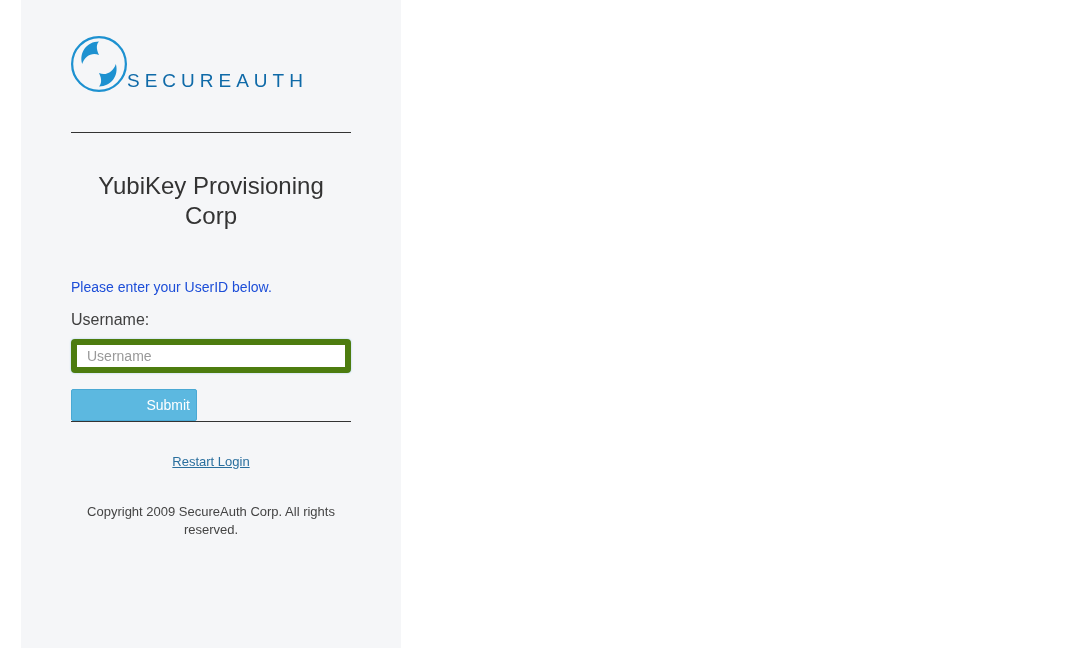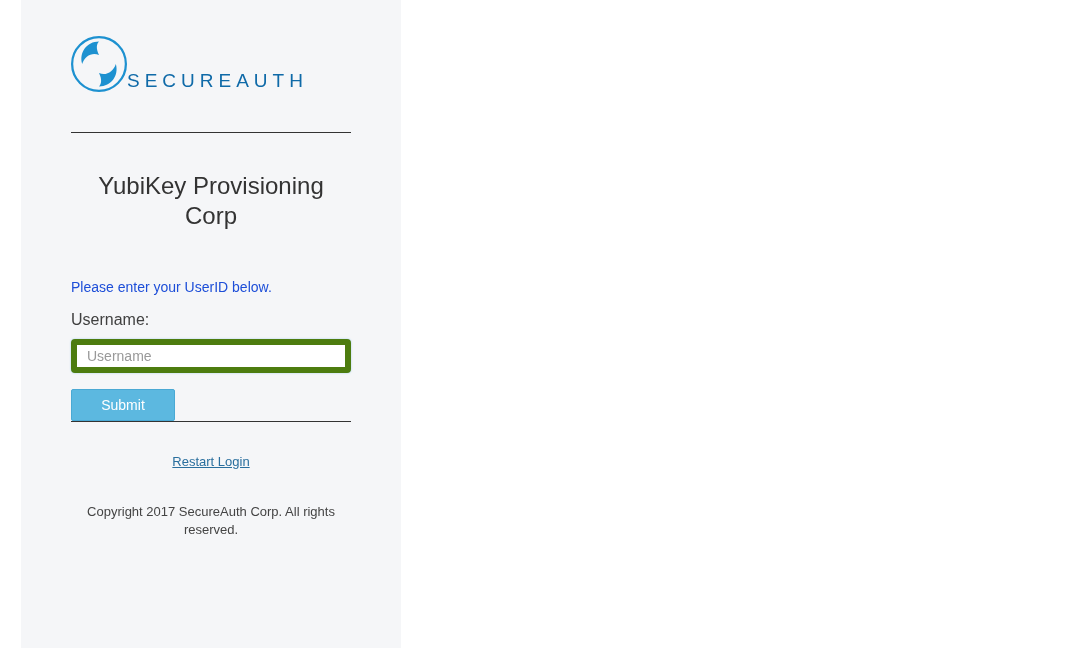--- a/index.html
+++ b/index.html
@@ -74,28 +74,29 @@
     color: #555;
     background: #fff;
     border: 6px solid #4d7c0f;
     border-radius: 4px;
     outline: none;
     box-shadow: 0 0 2px rgba(95,182,230,0.6);
   }
   .text-input::placeholder { color: #999; }
   .submit-btn {
     margin-top: 16px;
-    width: 104px;
+    width: 126px;
     height: 32px;
     background: #5cb8e0;
     color: #fff;
     font-size: 14px;
     border: 1px solid #4aa9d4;
     border-radius: 2px;
     cursor: pointer;
+    text-align: right;
   }
   .bottom-rule {
     margin-top: 70px;
   }
   .restart-link {
     display: block;
     text-align: center;
     width: 280px;
     margin-top: 32px;
     font-size: 13px;
@@ -143,15 +144,15 @@
   <input type="text" class="text-input" placeholder="Username" style="">
 
   <br>
 
   <button class="submit-btn">Submit</button>
 
   <hr class="rule bottom-rule">
 
   <a class="restart-link">Restart Login</a>
 
-  <div class="copyright">Copyright 2017 SecureAuth Corp. All rights reserved.</div>
+  <div class="copyright">Copyright 2009 SecureAuth Corp. All rights reserved.</div>
 
 </div>
 
 </body></html>

